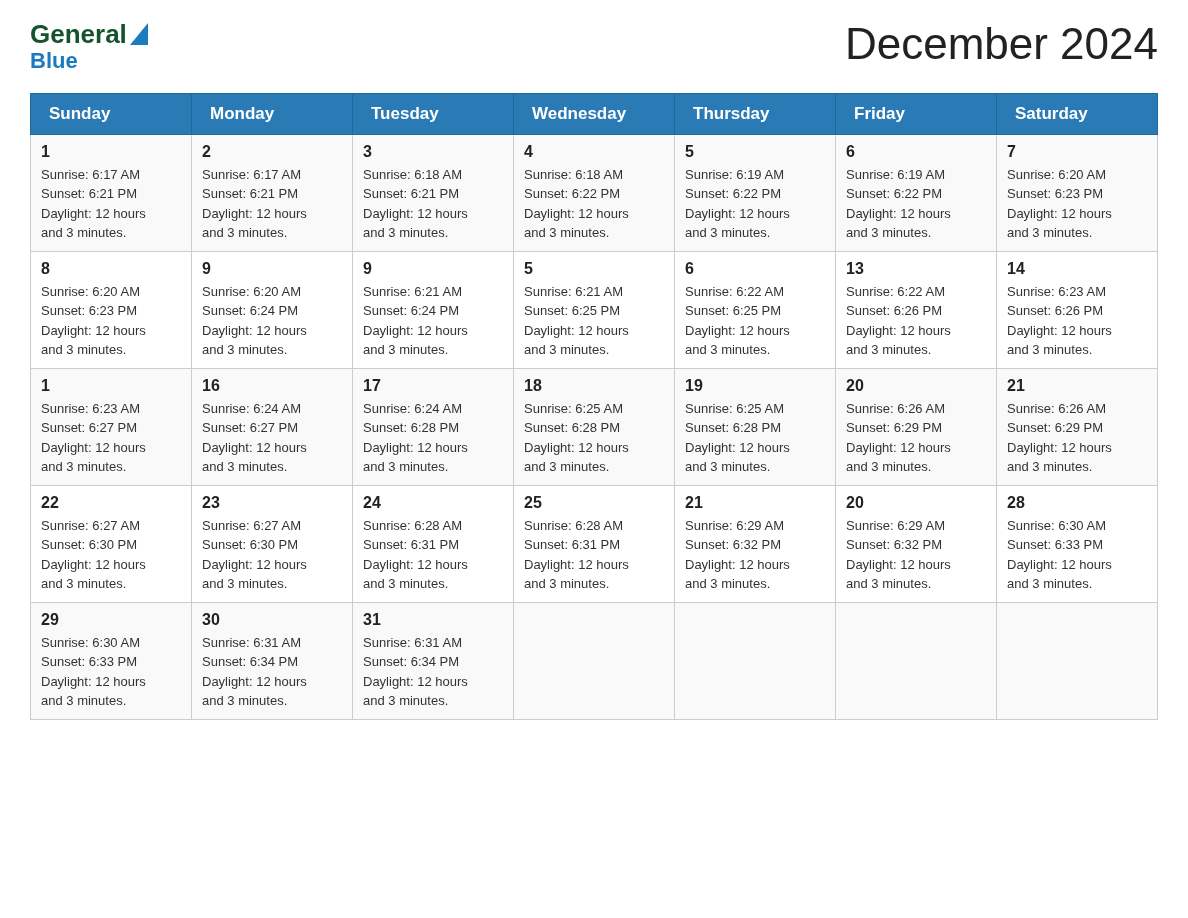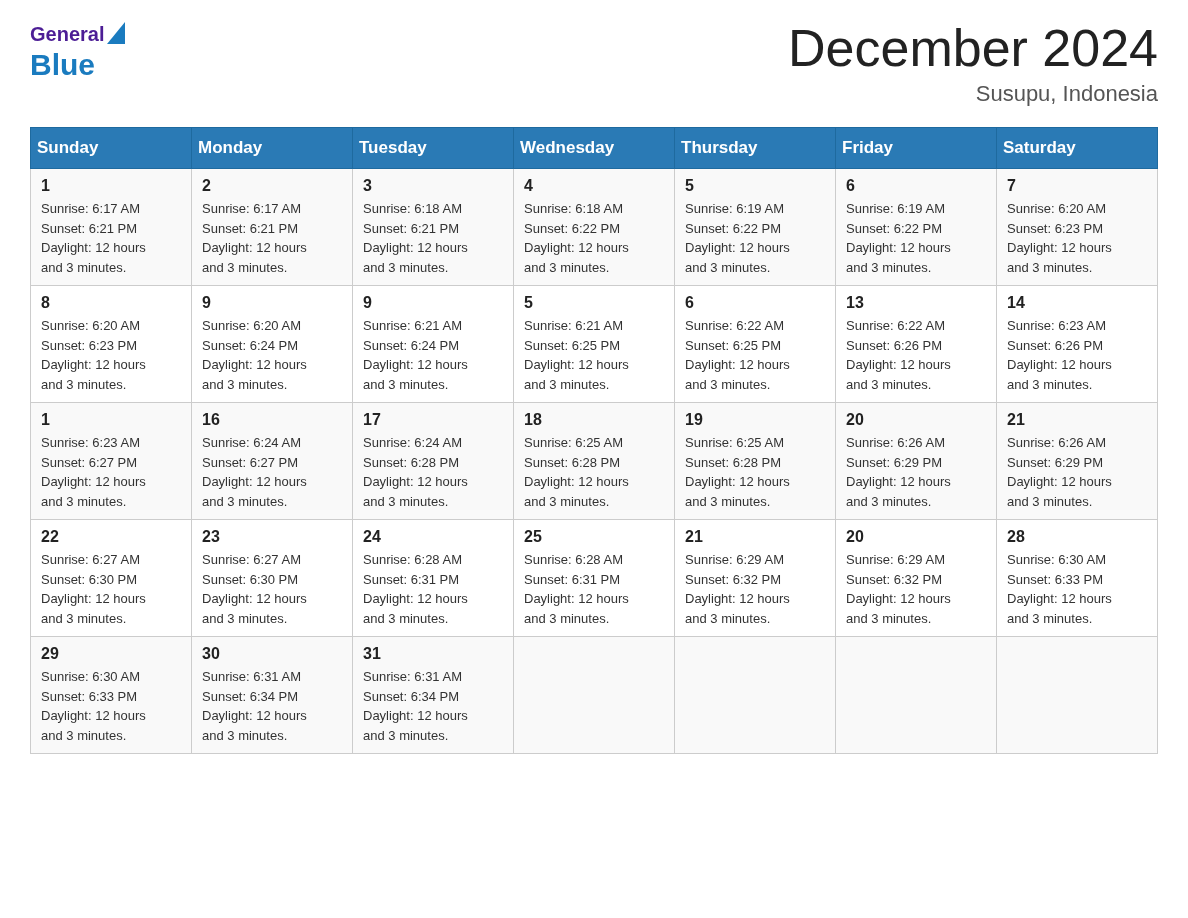--- a/index.html
+++ b/index.html
@@ -15,55 +15,55 @@
       justify-content: space-between;
       align-items: flex-start;
       margin-bottom: 20px;
     }
     .logo {
       display: flex;
       align-items: center;
       gap: 4px;
     }
     .logo-text-general {
-      font-size: 20px;
+      font-size: 26px;
       font-weight: bold;
-      color: #4c1d95;
+      color: #14532d;
     }
     .logo-text-blue {
-      font-size: 30px;
+      font-size: 22px;
       font-weight: bold;
       color: #1a7bbf;
       text-align: center;
     }
     .title-area {
       text-align: right;
     }
     .calendar-title {
-      font-size: 52px;
+      font-size: 44px;
       font-weight: normal;
       color: #222;
       line-height: 1.1;
     }
     .calendar-subtitle {
       font-size: 22px;
       color: #555;
       margin-top: 4px;
     }
     .calendar-table {
       width: 100%;
       border-collapse: collapse;
       border: 1px solid #aaa;
     }
     .calendar-table thead tr th {
       background-color: #2a7ab5;
       color: #fff;
       font-size: 17px;
       font-weight: bold;
-      padding: 10px 6px;
+      padding: 10px 18px;
       text-align: left;
       border: 1px solid #1e6a9f;
     }
     .calendar-table tbody tr td {
       vertical-align: top;
       padding: 8px 10px;
       border: 1px solid #ccc;
       font-size: 13px;
       color: #333;
       width: 14.28%;
@@ -105,21 +105,20 @@
             </svg>
         </span>
       </div>
       <div>
         <span class="logo-text-blue">Blue</span>
       </div>
     </div>
   </div>
   <div class="title-area">
     <div class="calendar-title">December 2024</div>
-    <div class="calendar-subtitle">Susupu, Indonesia</div>
   </div>
 </div>
 
 <table class="calendar-table">
   <thead>
     <tr>
     <th>Sunday</th>
         <th>Monday</th>
         <th>Tuesday</th>
         <th>Wednesday</th>

